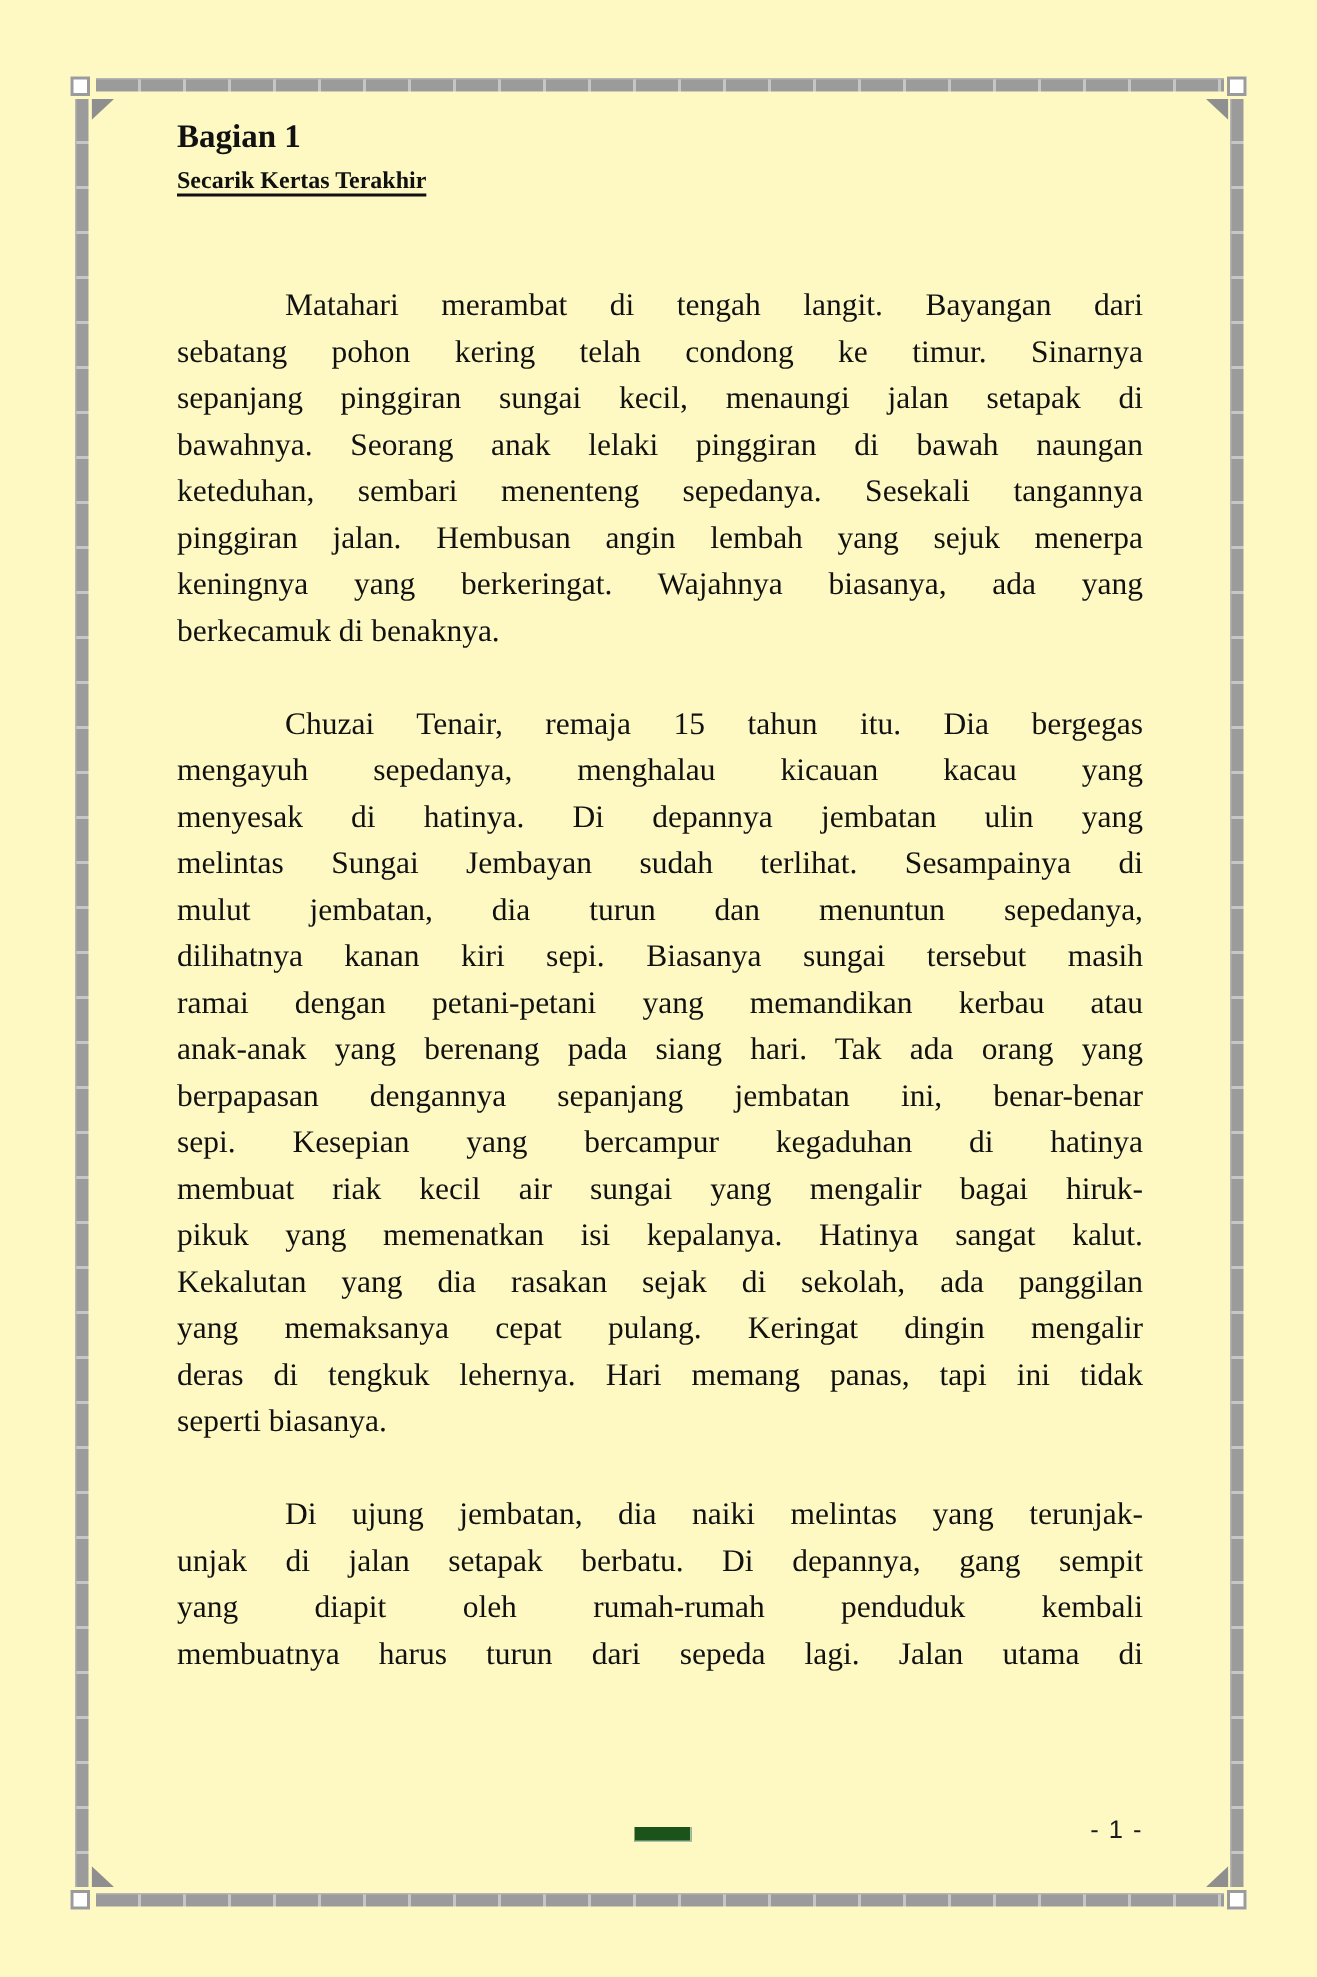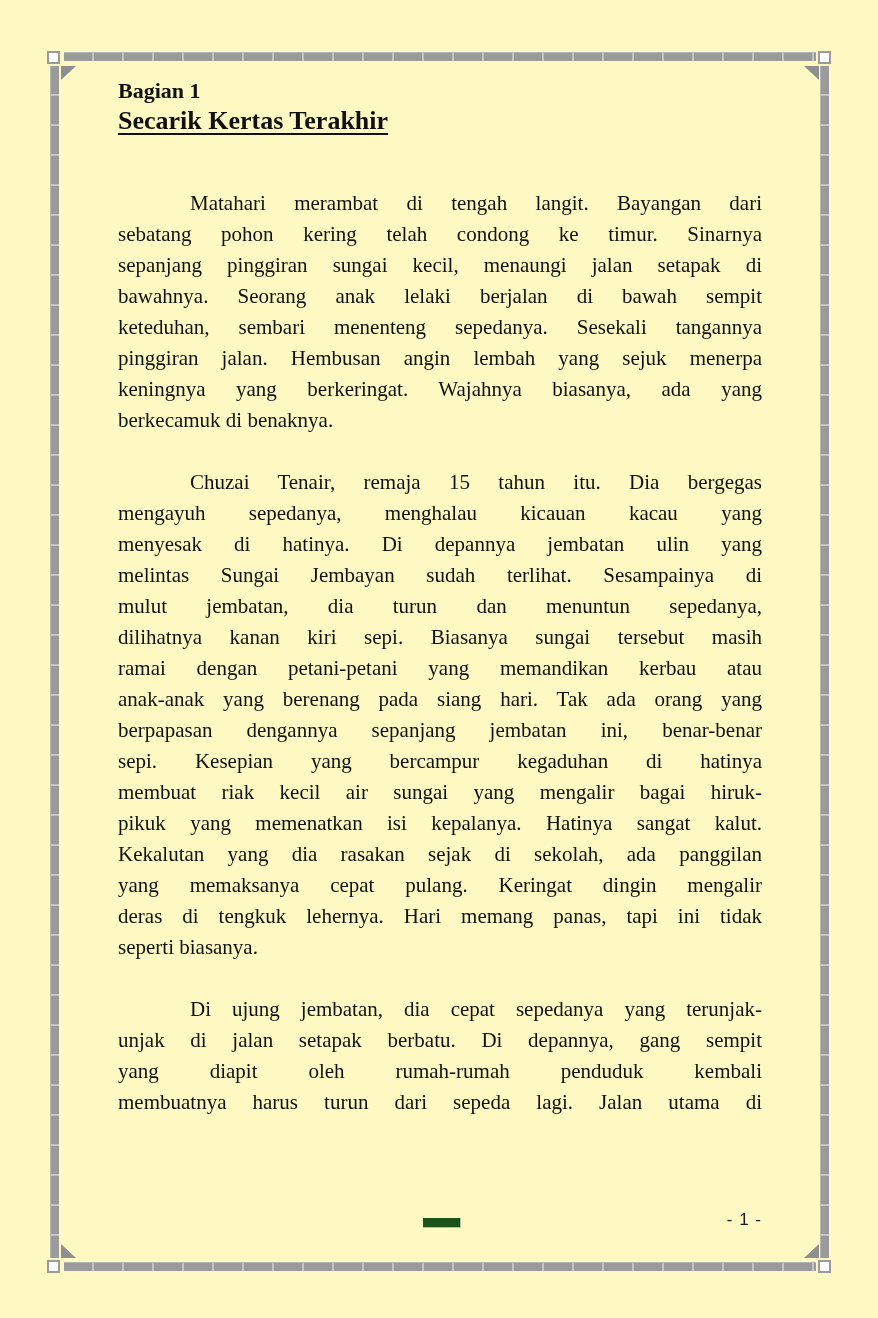--- a/index.html
+++ b/index.html
@@ -35,21 +35,21 @@
   .tri.tl{left:61px;top:66px;clip-path:polygon(0 0,100% 0,0 100%);}
   .tri.tr{left:804px;top:66px;clip-path:polygon(0 0,100% 0,100% 100%);}
   .tri.bl{left:61px;top:1244px;clip-path:polygon(0 0,0 100%,100% 100%);}
   .tri.br{left:804px;top:1244px;clip-path:polygon(100% 0,100% 100%,0 100%);}
   
   .content{position:absolute;left:118px;top:76px;width:644px;}
   .part-label{
     font-size:22px;font-weight:bold;line-height:30px;margin:0;
   }
   .chapter-title{
-    font-size:26px;font-weight:bold;line-height:30px;margin:0;
+    font-size:16px;font-weight:bold;line-height:30px;margin:0;
     text-decoration:underline;text-decoration-thickness:2px;text-underline-offset:4px;
   }
   .paragraphs{margin-top:52px;}
   .para{margin:0 0 31px 0;}
   .line{
     font-size:21px;line-height:31px;
     text-align:justify;text-align-last:justify;
     white-space:normal;
   }
   .line.first{padding-left:72px;}
@@ -86,21 +86,21 @@
   <div class="tri br"></div>
 
   <div class="content">
     <h1 class="part-label">Bagian 1</h1>
     <h2 class="chapter-title">Secarik Kertas Terakhir</h2>
     <div class="paragraphs">
         <div class="para">
           <div class="line first">Matahari merambat di tengah langit. Bayangan dari</div>
           <div class="line">sebatang pohon kering telah condong ke timur. Sinarnya</div>
           <div class="line">sepanjang pinggiran sungai kecil, menaungi jalan setapak di</div>
-          <div class="line">bawahnya. Seorang anak lelaki berjalan di bawah sempit</div>
+          <div class="line">bawahnya. Seorang anak lelaki pinggiran di bawah naungan</div>
           <div class="line">keteduhan, sembari menenteng sepedanya. Sesekali tangannya</div>
           <div class="line">pinggiran jalan. Hembusan angin lembah yang sejuk  menerpa</div>
           <div class="line">keningnya yang berkeringat. Wajahnya biasanya, ada yang</div>
           <div class="line last">berkecamuk di benaknya.</div>
         </div>
         <div class="para">
           <div class="line first">Chuzai Tenair, remaja 15 tahun itu. Dia bergegas</div>
           <div class="line">mengayuh sepedanya, menghalau kicauan kacau yang</div>
           <div class="line">menyesak di hatinya. Di depannya jembatan ulin yang</div>
           <div class="line">melintas Sungai Jembayan sudah terlihat. Sesampainya di</div>
@@ -111,21 +111,21 @@
           <div class="line">berpapasan dengannya sepanjang  jembatan ini, benar-benar</div>
           <div class="line">sepi. Kesepian yang bercampur kegaduhan di hatinya</div>
           <div class="line">membuat riak kecil air sungai yang mengalir bagai hiruk-</div>
           <div class="line">pikuk yang memenatkan isi kepalanya. Hatinya sangat kalut.</div>
           <div class="line">Kekalutan yang dia rasakan sejak di sekolah, ada panggilan</div>
           <div class="line">yang memaksanya cepat pulang. Keringat dingin mengalir</div>
           <div class="line">deras di tengkuk lehernya. Hari memang panas, tapi ini tidak</div>
           <div class="line last">seperti biasanya.</div>
         </div>
         <div class="para">
-          <div class="line first">Di ujung jembatan, dia cepat sepedanya yang terunjak-</div>
+          <div class="line first">Di ujung jembatan, dia naiki melintas yang terunjak-</div>
           <div class="line">unjak di jalan setapak berbatu.  Di depannya, gang sempit</div>
           <div class="line">yang diapit oleh rumah-rumah penduduk kembali</div>
           <div class="line">membuatnya harus turun dari sepeda lagi. Jalan utama di</div>
         </div>
       </div>
   </div>
 
   <div class="green-bar" style="background: rgb(27, 83, 27);"></div>
   <div class="page-number">- 1 -</div>
 

